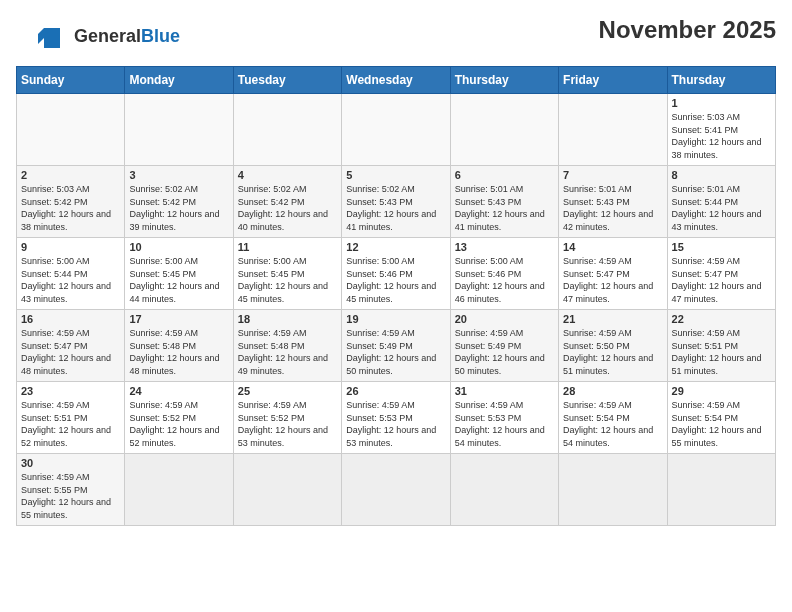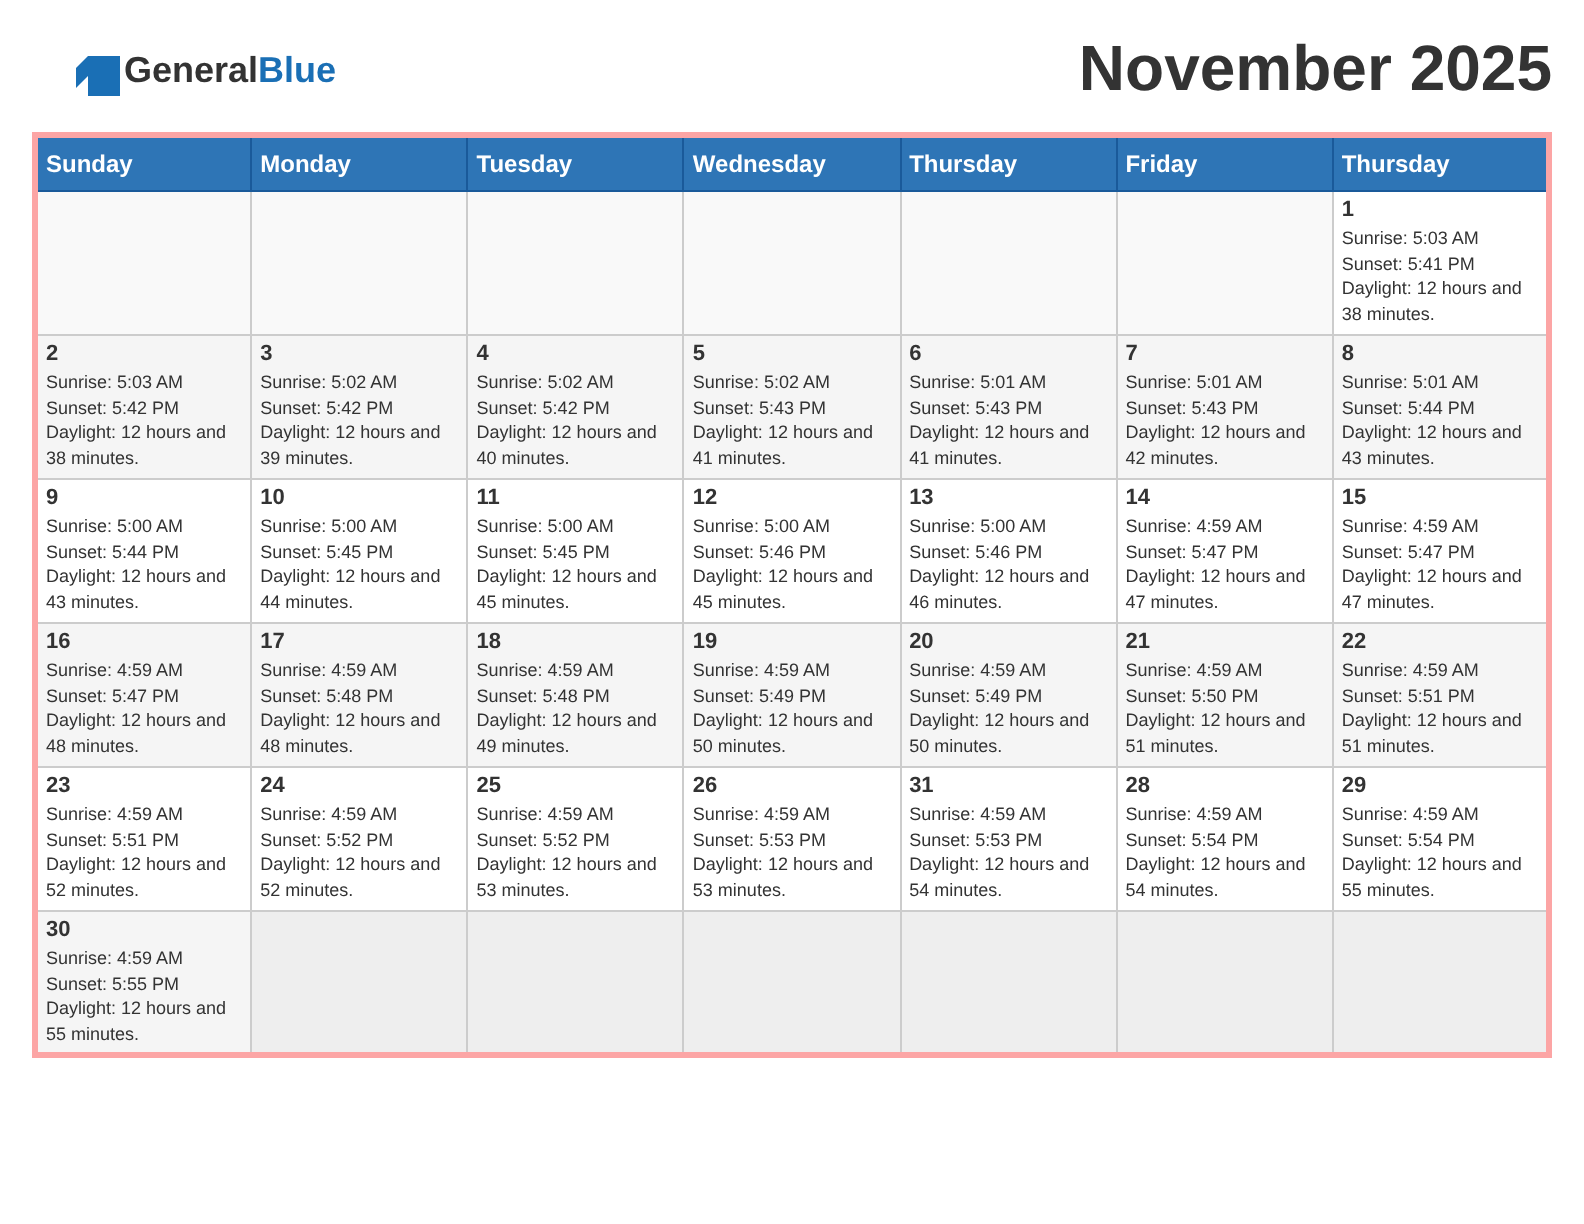--- a/index.html
+++ b/index.html
@@ -25,32 +25,32 @@
       font-size: 18px;
       font-weight: bold;
       color: #333;
       line-height: 1;
     }
     .logo-text span.blue { color: #1a6fb5; }
     .title-area {
       text-align: right;
     }
     .main-title {
-      font-size: 32px;
+      font-size: 24px;
       font-weight: bold;
       color: #333;
     }
     .subtitle {
       font-size: 14px;
       color: #555;
     }
     .calendar-table {
       width: 100%;
       border-collapse: collapse;
-      border: 3px solid #fca5a5;
+      border: 1px solid #fca5a5;
       padding-left: 39px;
     }
     .calendar-table th {
       background-color: #2e75b6;
       color: #fff;
       font-size: 12px;
       font-weight: bold;
       padding: 6px 4px;
       text-align: left;
       border: 1px solid #1a5a9a;
@@ -79,21 +79,21 @@
       background: #f9f9f9;
     }
     tr:nth-child(even) td { background-color: #f5f5f5; }
     tr:nth-child(odd) td { background-color: #ffffff; }
     
     thead tr th { background-color: #2e75b6 !important; }
 
     .logo-wrapper {
       display: flex;
       align-items: center;
-      gap: 2px;
+      gap: 14px;
     }
   </style>
 </head>
 <body>
 
 <div class="header-section">
   <div class="logo-area">
     <div class="logo-wrapper">
 
       <svg width="44" height="40" viewBox="0 0 44 40">

